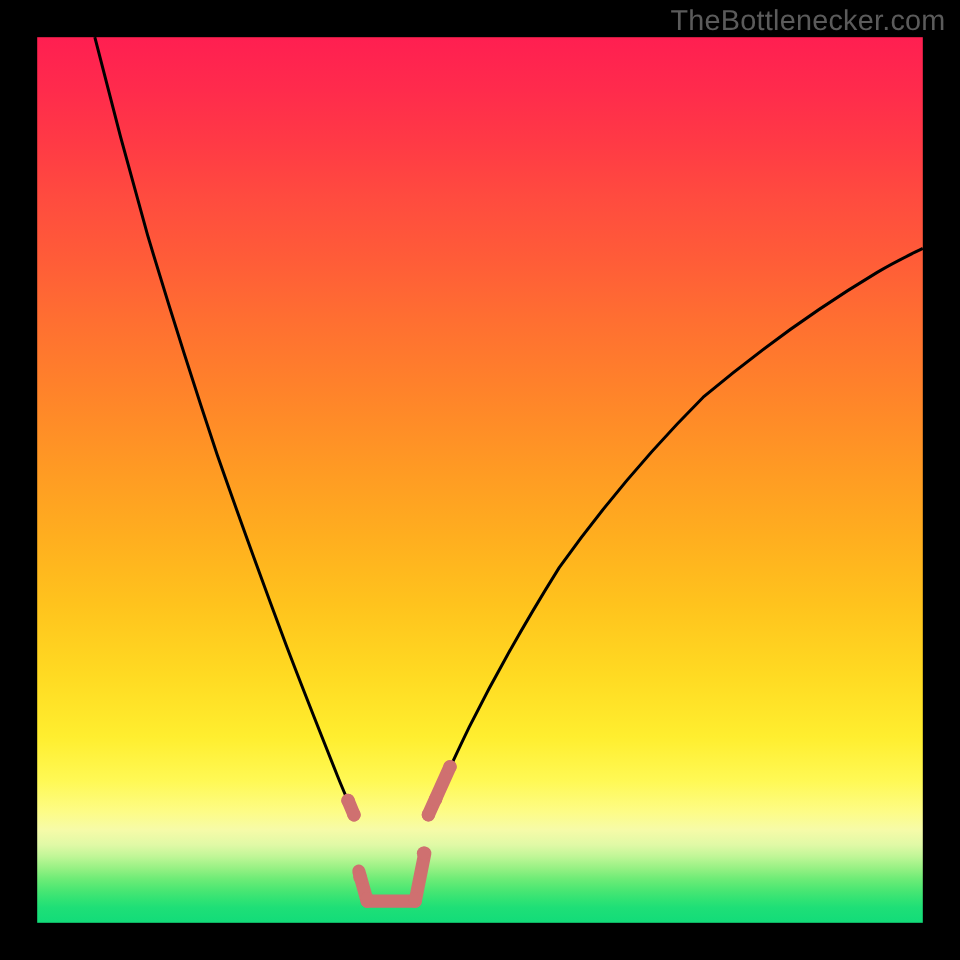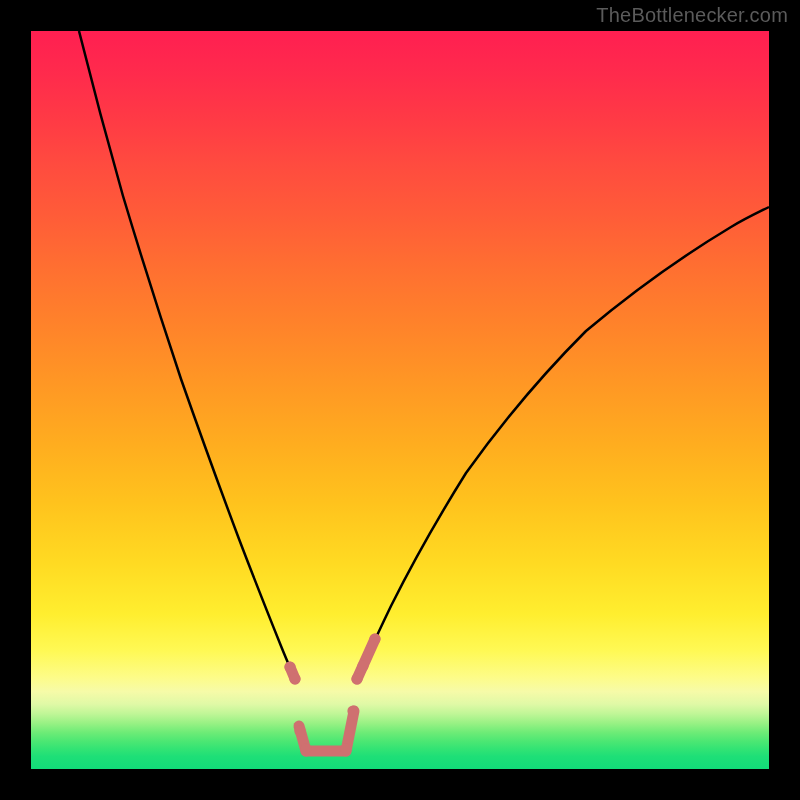--- a/index.html
+++ b/index.html
@@ -51,21 +51,21 @@
       #32e374 97.3%,
       #1edf77 98.3%,
       #12dc79 100%
     );
   }
   .watermark {
     position: absolute;
     top: 4px;
     right: 12px;
     color: #5b5b5b;
-    font-size: 20px;
+    font-size: 24px;
     font-weight: 500;
     letter-spacing: 0.2px;
     user-select: none;
   }
   svg.curves {
     position: absolute;
     left: 0;
     top: 0;
     width: 738px;
     height: 738px;

